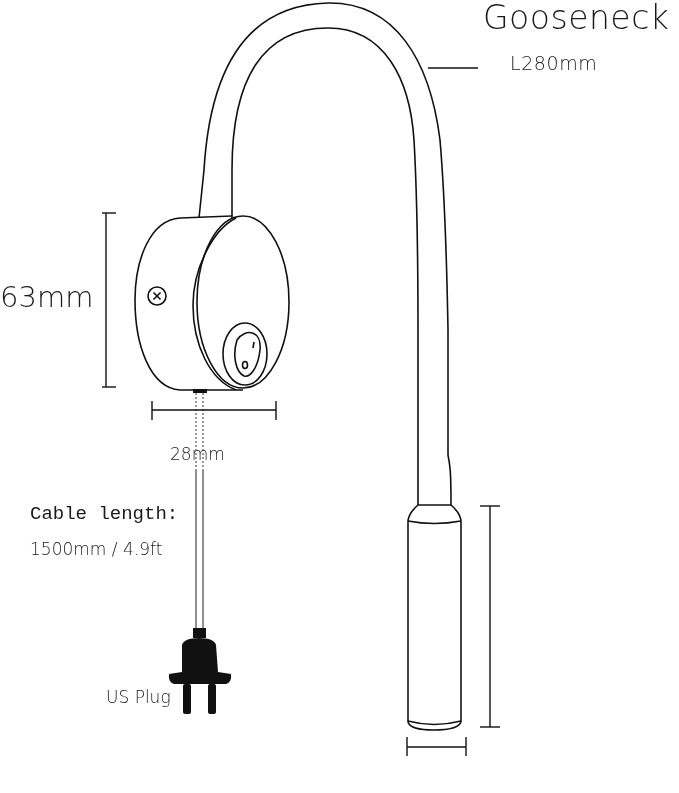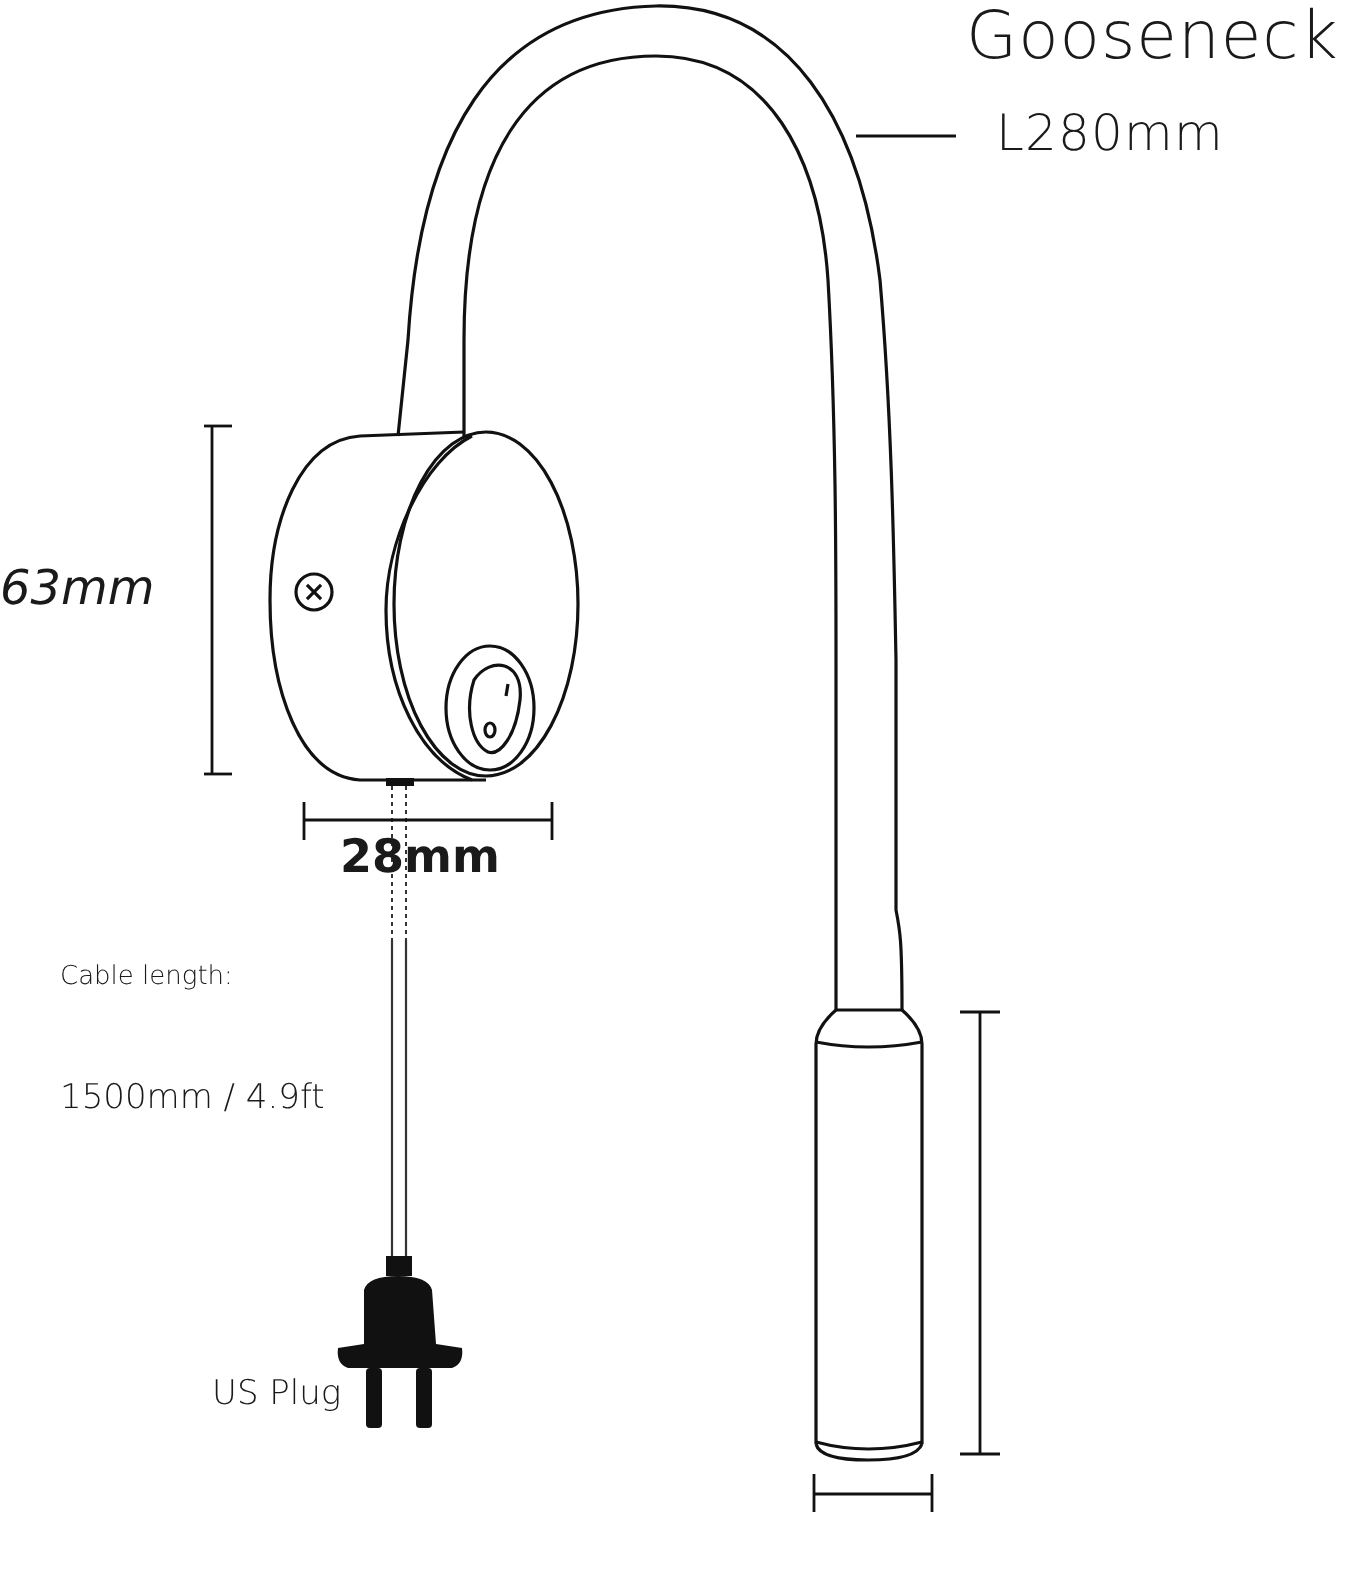--- a/index.html
+++ b/index.html
@@ -1,26 +1,26 @@
 <!DOCTYPE html>
 <html><head>
   <meta charset="utf-8">
   <style>
     html, body { margin: 0; padding: 0; background: #ffffff; }
     body { width: 679px; height: 793px; position: relative; overflow: hidden;
            font-family: "DejaVu Sans", "Liberation Sans", sans-serif; color: #1a1a1a; }
     #stage { position: absolute; left: 0; top: 0; width: 679px; height: 793px; }
     .lbl { position: absolute; white-space: nowrap; color: #1a1a1a; font-weight: 300; }
     .title { left: 483px; top: -2px; font-size: 33px; letter-spacing: 0.5px; }
-    .len { left: 498px; top: 52px; font-size: 25px; letter-spacing: 0.6px; }
-    .dim63 { left: 0px; top: 280px; font-size: 24px; font-style: italic; }
-    .dim28 { left: 170px; top: 416px; font-size: 23px; font-weight: bold; }
+    .len { left: 510px; top: 52px; font-size: 19px; letter-spacing: 0.6px; }
+    .dim63 { left: 0px; top: 280px; font-size: 29px; }
+    .dim28 { left: 170px; top: 444px; font-size: 17px; }
     .dim78 { left: 514px; top: 594px; font-size: 25px; }
     .dim19 { left: 397px; top: 763px; font-size: 25px; }
-    .cab1 { left: 30px; top: 481px; font-size: 13px; }
+    .cab1 { left: 30px; top: 503px; font-size: 19px; font-family: Liberation Mono, monospace; }
     .cab2 { left: 30px; top: 539px; font-size: 17px; }
     .plug { left: 86px; top: 687px; font-size: 17px; margin-left: 20px; }
     svg .ln { fill: none; stroke: #111; stroke-width: 1.6; }
     svg .dim { fill: none; stroke: #111; stroke-width: 1.4; }
   </style>
 </head>
 <body>
 
 <div id="stage">
   <svg width="679" height="793" viewBox="0 0 679 793" xmlns="http://www.w3.org/2000/svg">

